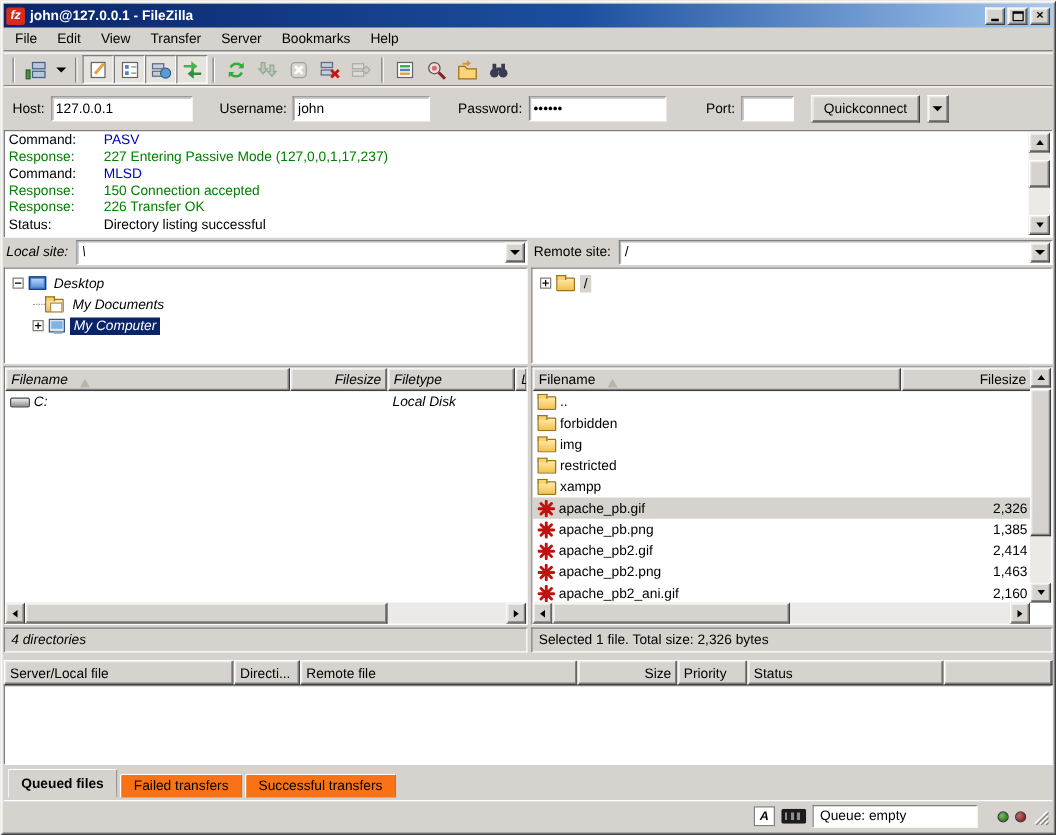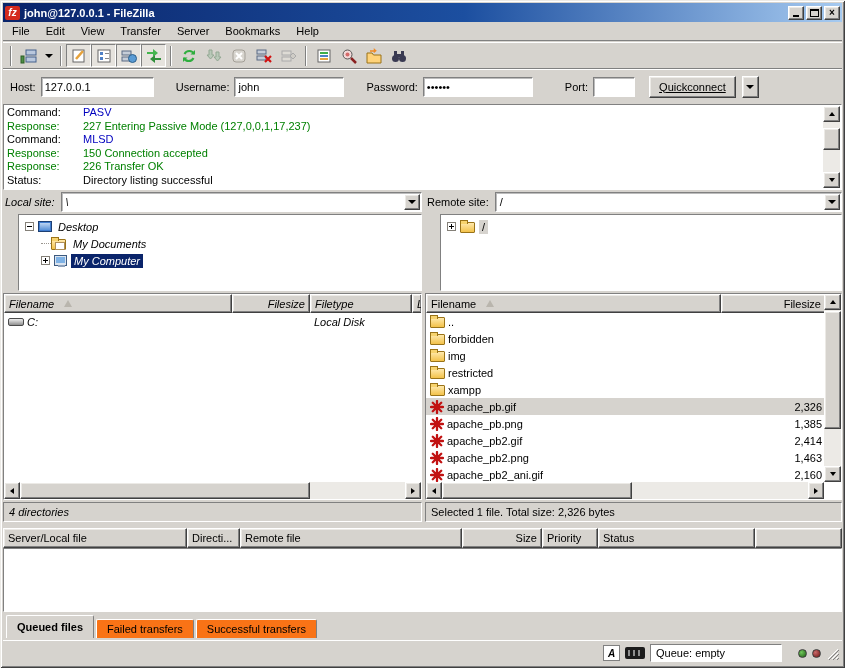--- a/index.html
+++ b/index.html
@@ -43,21 +43,21 @@
   .tbtn.pressed { border-color:#808080 #fff #fff #808080; background:#e6e3de; }
   .tbtn.narrow { width:15px; }
   .tsep { width:2px; height:20px; border-left:1px solid #808080; border-right:1px solid #fff; margin:0 4px; flex:none; }
   .drop-tri { width:0; height:0; border-left:4px solid transparent; border-right:4px solid transparent; border-top:4px solid #000; }
 
   
   .quickbar { position:absolute; left:3px; top:69px; right:3px; height:34px;
     border-top:1px solid #fff; display:flex; align-items:center; gap:5px; padding-left:7px; }
   .qgap { width:12px; }
   .qinput { height:20px; font:11px "Liberation Sans",sans-serif; padding:2px 3px; outline:none; }
-  .qc-btn { height:22px; padding:0 9px; font:11px "Liberation Sans",sans-serif; display:flex; align-items:center;text-decoration:underline; }
+  .qc-btn { height:22px; padding:0 9px; font:11px "Liberation Sans",sans-serif; display:flex; align-items:center; }
   .qc-drop { width:17px; height:22px; display:flex; align-items:center; justify-content:center; margin-left:1px; }
 
   
   .logpane { position:absolute; left:3px; top:104px; right:3px; height:86px;
     background:#fff; border:1px solid; border-color:#808080 #fff #fff #808080; overflow:hidden; }
   .log-inner { position:absolute; inset:1px 19px 1px 3px; }
   .log-line { display:flex; line-height:13.6px; white-space:nowrap; }
   .log-label { width:76px; flex:none; }
   .t-command .log-text { color:#0000bf; }
   .t-response .log-label, .t-response .log-text { color:#008000; }
@@ -79,35 +79,35 @@
   .pane { position:absolute; top:0; height:331px; }
   .pane.left { left:0; width:419px;font-style:italic; }
   .pane.right { left:422px; width:417px; }
   .site-row { position:absolute; left:0; top:0; right:0; height:21px; display:flex; align-items:center; }
   .site-label { padding:0 6px 0 2px; flex:none; }
   .combo { flex:1; height:20px; display:flex; align-items:center; padding-left:4px; position:relative; }
   .combo-btn { position:absolute; right:1px; top:1px; width:16px; height:16px;
     display:flex; align-items:center; justify-content:center; }
 
   .tree { position:absolute; left:0; top:23px; right:0; height:77px; background:#fff;
-    border:1px solid; border-color:#808080 #fff #fff #808080; padding-top:3px; overflow:hidden;margin-left:15px; }
+    border:1px solid; border-color:#808080 #fff #fff #808080; padding-top:3px; overflow:hidden; }
   .tree-row { display:flex; align-items:center; height:17px; }
   .expander { width:9px; height:9px; border:1px solid #848078; background:#fff; position:relative; flex:none; margin-right:4px; }
   .expander::before { content:""; position:absolute; left:1px; top:3px; width:5px; height:1px; background:#000; }
   .expander.plus::after { content:""; position:absolute; left:3px; top:1px; width:1px; height:5px; background:#000; }
   .tree-text { padding:1px 3px; white-space:nowrap; }
   .sel-active { background:#0a246a; color:#fff; }
   .sel-inactive { background:#d6d3ce; }
   .connector { width:10px; border-top:1px dotted #9a968f; flex:none; }
 
   
   .list { position:absolute; left:0; top:102px; right:0; height:207px; background:#fff;
     border:1px solid; border-color:#808080 #fff #fff #808080; overflow:hidden; }
   .list-header { display:flex; height:19px; }
-  .hcell { padding:2px 4px; display:flex; align-items:center; overflow:hidden; white-space:nowrap; flex:none; }
+  .hcell { padding:2px 4px; display:flex; align-items:flex-end; overflow:hidden; white-space:nowrap; flex:none; }
   .hcell.right { justify-content:flex-end; }
   .sort-asc { width:0; height:0; border-left:4px solid transparent; border-right:4px solid transparent;
     border-bottom:7px solid #b9b5ad; margin-left:10px; }
   .list-body { position:absolute; left:0; top:19px; right:0; bottom:17px; background:#fff; overflow:hidden; }
   .file-row { display:flex; align-items:center; height:17px; white-space:nowrap; }
   .file-row.selected { background:#d6d3ce; }
   .cell { padding:0 4px; overflow:hidden; flex:none; display:flex; align-items:center; gap:3px; }
   .cell.right { justify-content:flex-end; }
 
   

